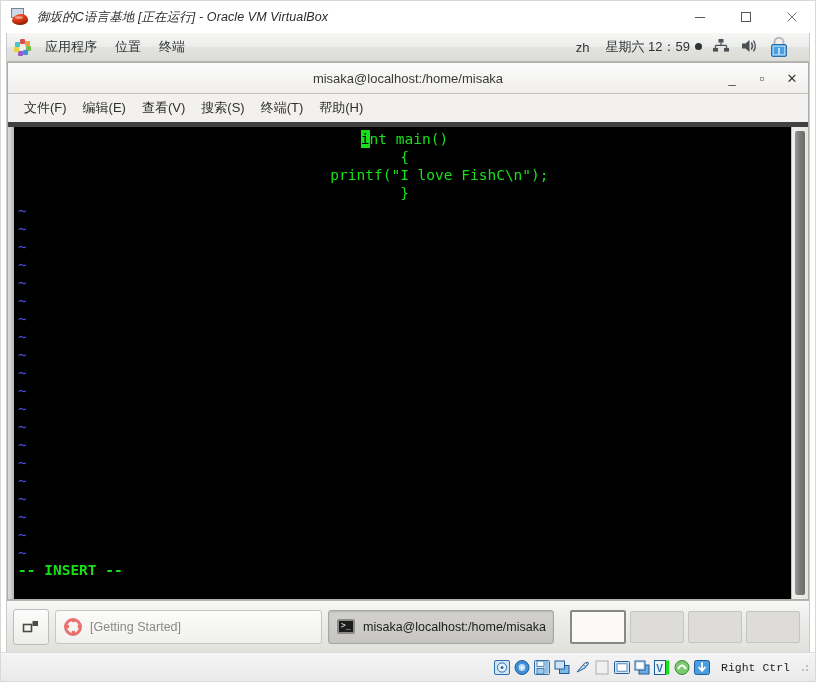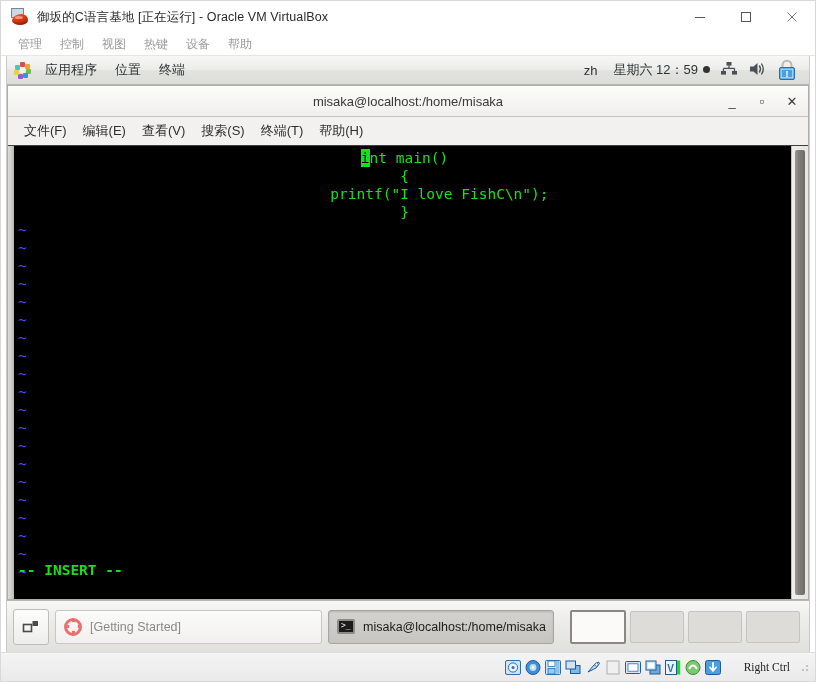--- a/index.html
+++ b/index.html
@@ -22,20 +22,21 @@
     background: #ffffff;
     border: 1px solid #d8d8d8;
     box-sizing: border-box;
     display: flex; flex-direction: column;
   }
   .vbox-titlebar {
     height: 32px; flex: 0 0 32px;
     background: #ffffff;
     display: flex; align-items: center;
     position: relative;
+    font-style: italic;
   }
   .vm-icon {
     width: 18px; height: 18px;
     margin-left: 10px; margin-right: 8px;
     position: relative; flex: 0 0 18px;
   }
   .vm-icon .screen {
     position: absolute; left: 0; top: 0;
     width: 13px; height: 10px;
     background: #cfd8e6;
@@ -102,21 +103,21 @@
     font-size: 13px; color: #2e3436;
     position: relative;
   }
   .gnome-apps-icon {
     width: 17px; height: 17px; margin-left: 7px; margin-right: 5px;
     position: relative; flex: 0 0 17px;
   }
   .pin { position:absolute; width:5px; height:5px; border-radius:1px; }
   .panel-item { padding: 0 9px; line-height: 26px; white-space: nowrap; cursor: default; }
   .panel-right {
-    position: absolute; right: 8px; top: 0; height: 28px;
+    position: absolute; right: 16px; top: 0; height: 28px;
     display: flex; align-items: center; gap: 0;
   }
   .panel-lang { font-size: 13px; color: #2e3436; padding: 0 10px; }
   .panel-clock { font-size: 13px; color: #2e3436; padding: 0 6px; white-space: nowrap; }
   .clock-dot {
     display:inline-block; width:7px; height:7px; border-radius:50%;
     background:#2e3436; margin-left:5px; vertical-align: 1px;
   }
   .tray-icon { width: 22px; height: 22px; margin: 0 3px; position: relative; }
   .lock-icon-wrap { width: 22px; height: 24px; margin-left: 4px; margin-right: 3px; position: relative; }
@@ -142,21 +143,21 @@
   }
   .term-win-controls {
     position: absolute; right: 8px; top: 0; height: 30px;
     display: flex; align-items: center; gap: 14px;
   }
   .tbtn { width: 16px; height: 16px; display:flex; align-items:center; justify-content:center;
           color:#3a3a38; font-size: 13px; line-height: 1; }
   .term-menubar {
     height: 28px; flex: 0 0 28px;
     background: #f2f1f0;
-    border-bottom: 1px solid #404040;
+    border-bottom: 5px solid #404040;
     display: flex; align-items: center; padding-left: 8px;
   }
   .term-menu-item {
     font-size: 13px; color: #2e2e2c; padding: 0 8px; line-height: 24px; white-space: nowrap;
   }
   .term-body {
     flex: 1 1 auto;
     background: #000;
     position: relative;
     display: flex;
@@ -291,22 +292,22 @@
     display: flex; align-items: center; justify-content: flex-end;
     padding-right: 6px; gap: 3px;
     position: relative;
   }
   .sb-icon {
     width: 17px; height: 16px; position: relative;
     display: flex; align-items: center; justify-content: center;
   }
   .sb-icon svg { display:block; }
   .hostkey {
-    font-family: Liberation Serif, serif;
-    font-size: 11.5px; color: #1f1f1f; margin-left: 19px; margin-right: 2px;
+    font-family: Liberation Mono, monospace;
+    font-size: 11.5px; color: #1f1f1f; margin-left: 7px; margin-right: 2px;
     white-space: nowrap;
   }
   .resize-grip {
     width: 10px; height: 10px; margin-left: 4px; position: relative;
   }
   .resize-grip i {
     position: absolute; width: 2px; height: 2px; background: #b5b5b5; border-radius: 50%;
   }
 </style>
 </head>
@@ -334,28 +335,20 @@
         </div>
         <div class="win-btn">
           <svg width="12" height="12" viewBox="0 0 12 12">
               <line x1="1.5" y1="1.5" x2="10.5" y2="10.5" stroke="#777" stroke-width="1"></line>
               <line x1="10.5" y1="1.5" x2="1.5" y2="10.5" stroke="#777" stroke-width="1"></line>
             </svg>
         </div>
       </div>
     </div>
 
-    <div class="vbox-menubar">
-      <span class="vbox-menu-item">管理</span>
-      <span class="vbox-menu-item">控制</span>
-      <span class="vbox-menu-item">视图</span>
-      <span class="vbox-menu-item">热键</span>
-      <span class="vbox-menu-item">设备</span>
-      <span class="vbox-menu-item">帮助</span>
-    </div>
 
     <div class="guest">
 
       <div class="gnome-panel">
         <div class="gnome-apps-icon">
           <i class="pin" style="left:6px;top:0;background:#d94f4f"></i>
           <i class="pin" style="left:11px;top:2px;background:#e8a33d"></i>
           <i class="pin" style="left:12px;top:7px;background:#6fbf4a"></i>
           <i class="pin" style="left:9px;top:11px;background:#3d8fe0"></i>
           <i class="pin" style="left:4px;top:12px;background:#9a59c9"></i>

